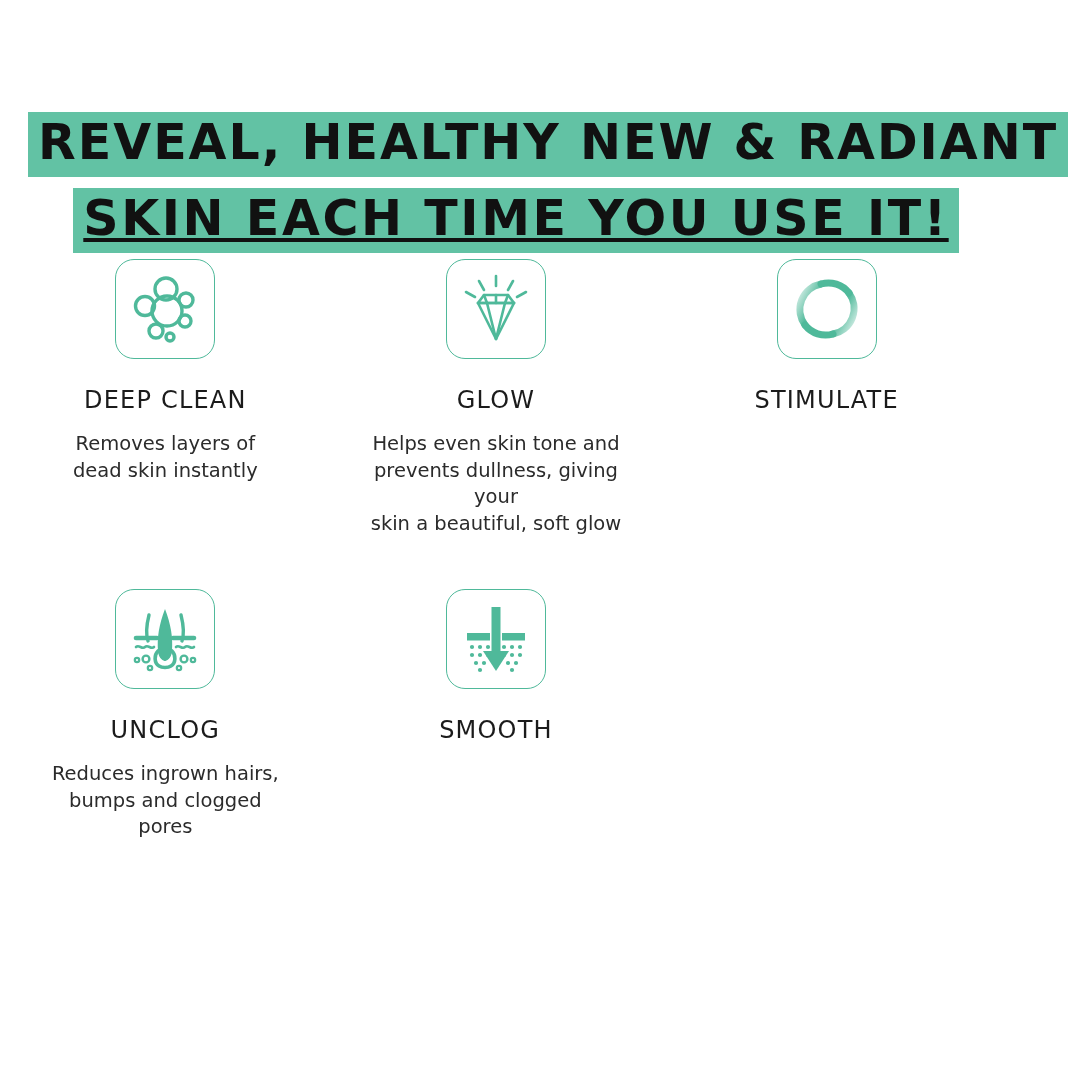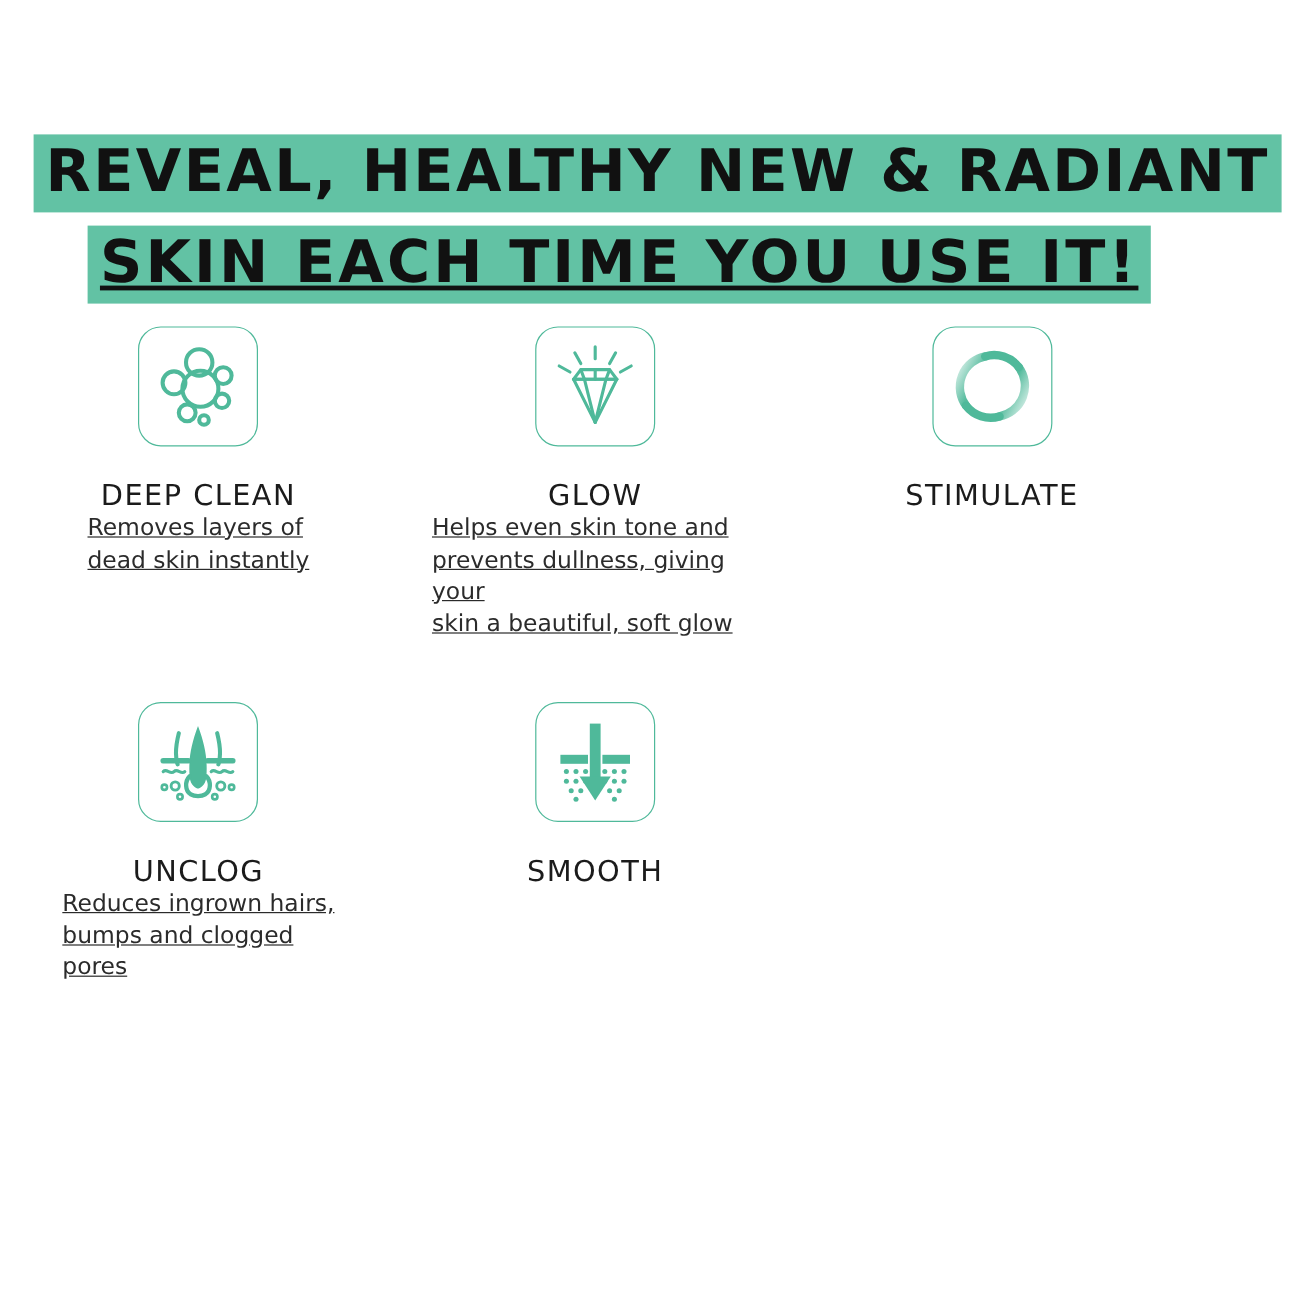--- a/index.html
+++ b/index.html
@@ -50,21 +50,21 @@
     margin-top: 11px;
   }
   .headline-line.line2 .hl-text {
     letter-spacing: 2.6px;
     text-decoration: underline;
   }
 
   
   .grid {
     position: absolute;
-    top: 272px;
+    top: 259px;
     left: 0;
     width: 992px;
     display: grid;
     grid-template-columns: repeat(3, 1fr);
     grid-row-gap: 52px;
   }
   .cell {
     display: flex;
     flex-direction: column;
     align-items: center;
@@ -87,29 +87,29 @@
     margin-top: 27px;
     font-family: "DejaVu Sans", sans-serif;
     font-weight: 400;
     font-size: 24px;
     letter-spacing: 1.2px;
     color: #1b1b1b;
     text-align: center;
     line-height: 28px;
   }
   .cell-desc {
+    margin-top: 17px;
     font-family: "DejaVu Sans", sans-serif;
     font-weight: 400;
     font-size: 19.5px;
     line-height: 26.5px;
     color: #2b2b2b;
-    text-align: left;
+    text-align: center;
     max-width: 272px;
     white-space: pre-line;
-    text-decoration: underline;
   }
   .cell.row2 .cell-desc {
     max-width: 260px;
   }
 </style>
 </head>
 <body>
 
 <div class="page">
 

